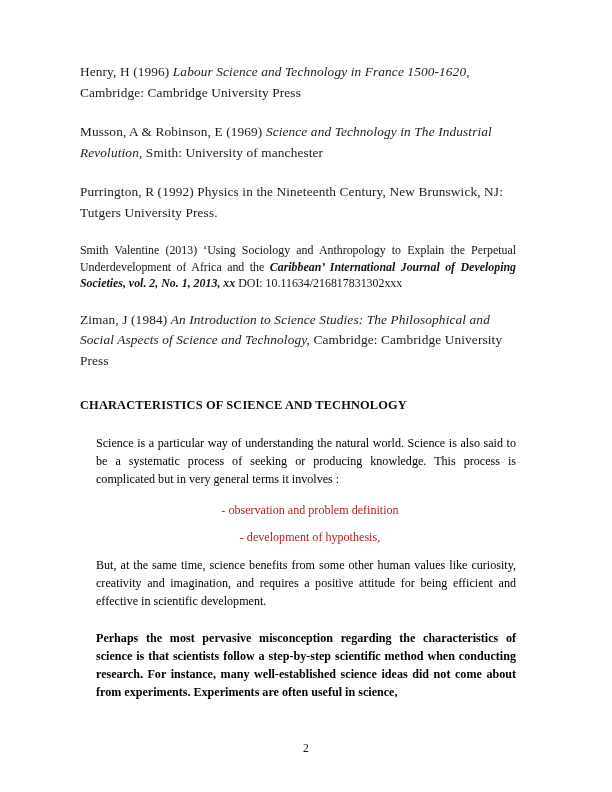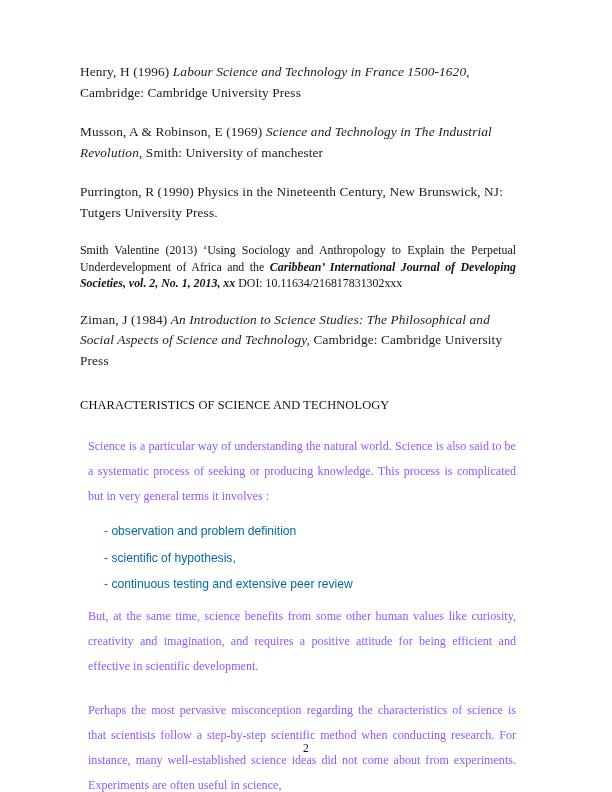--- a/index.html
+++ b/index.html
@@ -52,52 +52,52 @@
     line-height: 16.5px;
     text-align: justify;
     text-justify: inter-word;
     color: #141414;
     margin: 0 0 18px 0;
   }
 
   .section-heading {
     font-family: "Liberation Serif", "DejaVu Serif", serif;
     font-size: 12.4px;
-    font-weight: normal;
+    font-weight: bold;
     line-height: 16px;
     letter-spacing: 0.012em;
     color: #0f0f0f;
     margin: 16px 0 21px 0;
     text-align: left;
   }
 
   .body-para {
     font-family: "Liberation Serif", "DejaVu Serif", serif;
     font-size: 12.1px;
-    line-height: 25px;
+    line-height: 18px;
     text-align: justify;
     text-justify: inter-word;
-    color: #8b5cf6;
-    margin: 0 0 14px 8px;
+    color: #000000;
+    margin: 0 0 14px 16px;
   }
-  .body-para.gap-before { margin-top: 19px; }
+  .body-para.gap-before { margin-top: 19px; font-weight: bold; }
 
   .bullet-list {
     list-style: none;
     margin: 4px 0 10px 0;
     padding: 0;
   }
   .bullet-list li {
-    font-family: Liberation Sans, sans-serif;
+    font-family: Liberation Serif, serif;
     font-size: 12.1px;
     line-height: 17.6px;
-    color: #0369a1;
+    color: #b91c1c;
     margin: 0 0 9px 0;
     padding-left: 24px;
-    text-align: left;
+    text-align: center;
   }
 
   i, .it { font-style: italic; }
   .bi { font-style: italic; font-weight: bold; }
   .rm { font-style: normal; font-weight: normal; }
 
   .page-number {
     position: absolute;
     left: 0;
     top: 742px;
@@ -111,34 +111,33 @@
 </head>
 <body>
 
 <div class="page">
   <div class="content">
 
     <p class="ref-humanist"><span class="rm">Henry, H (1996) </span><span class="it">Labour Science and Technology in France 1500-1620,</span><span class="rm"> Cambridge: Cambridge University Press</span></p>
 
     <p class="ref-humanist"><span class="rm">Musson, A &amp; Robinson, E (1969) </span><span class="it">Science and Technology in The Industrial Revolution</span><span class="rm">, Smith: University of manchester</span></p>
 
-    <p class="ref-humanist">Purrington, R (1990) Physics in the Nineteenth Century, New Brunswick, NJ: Tutgers University Press.</p>
+    <p class="ref-humanist">Purrington, R (1992) Physics in the Nineteenth Century, New Brunswick, NJ: Tutgers University Press.</p>
 
     <p class="ref-times"><span class="rm">Smith Valentine (2013)  ‘Using Sociology and Anthropology to Explain the Perpetual Underdevelopment of Africa and the </span><span class="bi">Caribbean’ International Journal of Developing Societies, vol. 2, No. 1, 2013, xx</span><span class="rm"> DOI: 10.11634/216817831302xxx</span></p>
 
     <p class="ref-humanist tight"><span class="rm">Ziman, J (1984) </span><span class="it">An Introduction to Science Studies: The Philosophical and Social Aspects of Science and Technology,</span><span class="rm"> Cambridge: Cambridge University Press</span></p>
 
     <h2 class="section-heading">CHARACTERISTICS OF SCIENCE AND TECHNOLOGY</h2>
 
     <p class="body-para">Science is a particular way of understanding the natural world.  Science is also said to be a systematic process of seeking or producing knowledge. This process is complicated but in very general terms it involves :</p>
 
     <ul class="bullet-list">
       <li>- observation and problem definition</li>
-      <li>- scientific of hypothesis,</li>
-      <li>- continuous testing and extensive peer review</li>
+      <li>- development of hypothesis,</li>
     </ul>
 
     <p class="body-para">But, at the same time, science benefits from some other human values like curiosity, creativity and imagination, and requires a positive attitude for being efficient and effective in scientific development.</p>
 
     <p class="body-para gap-before">Perhaps the most pervasive misconception regarding the characteristics of science is that scientists follow a step-by-step scientific method when conducting research. For instance, many well-established science ideas did not come    about from experiments. Experiments are often useful in science,</p>
 
   </div>
 
   <div class="page-number">2</div>
 </div>

